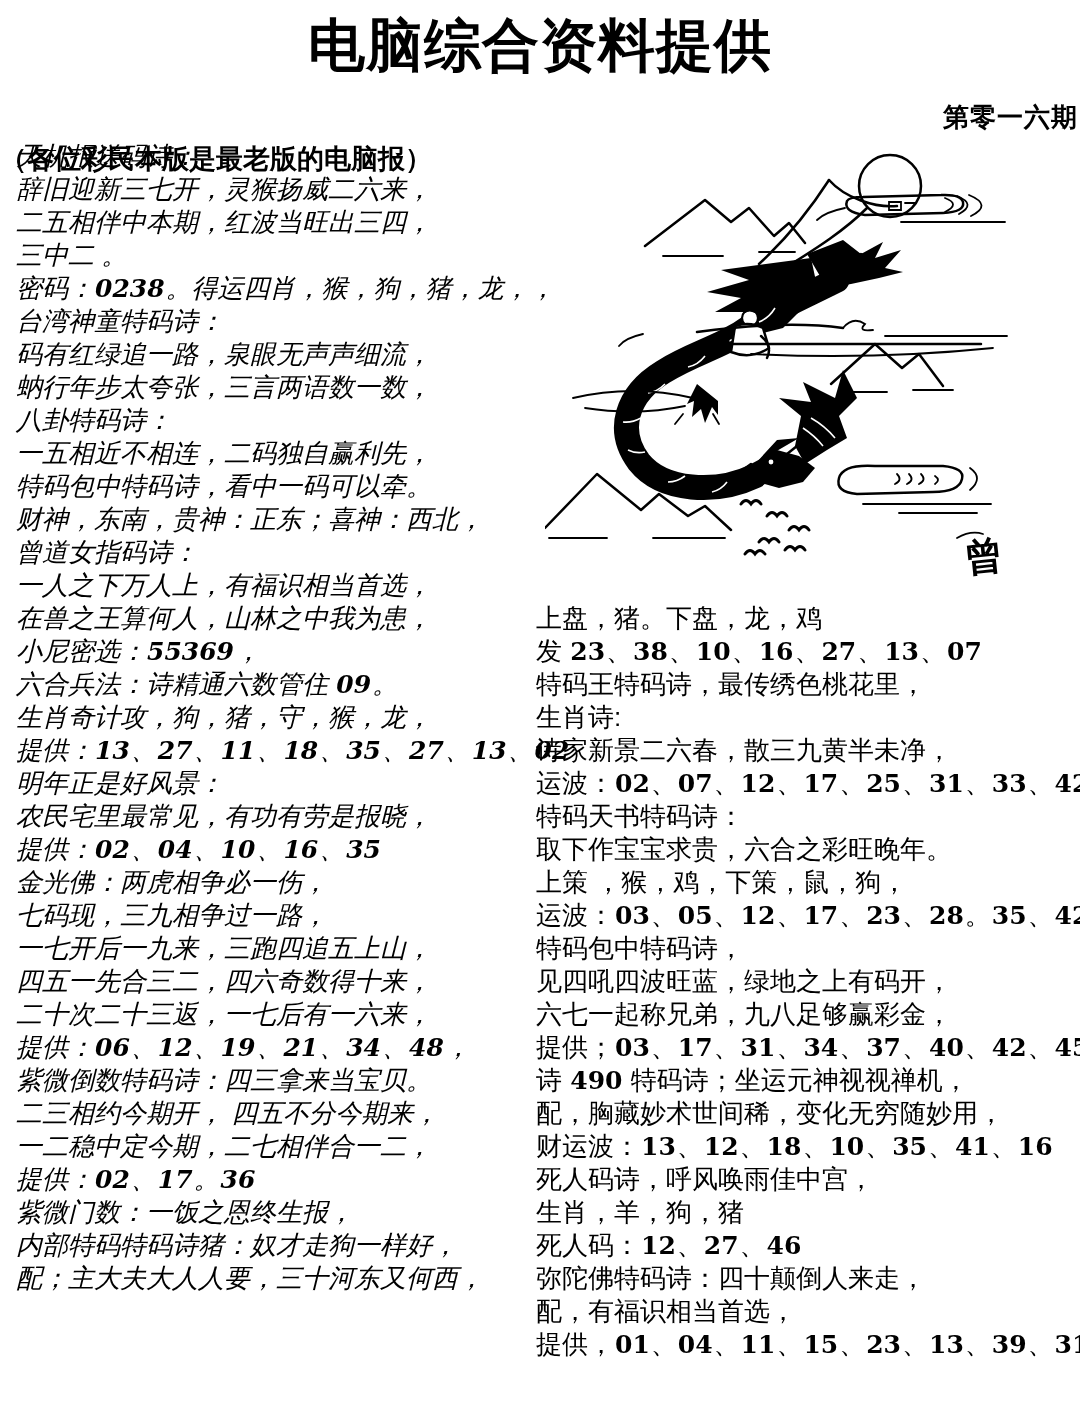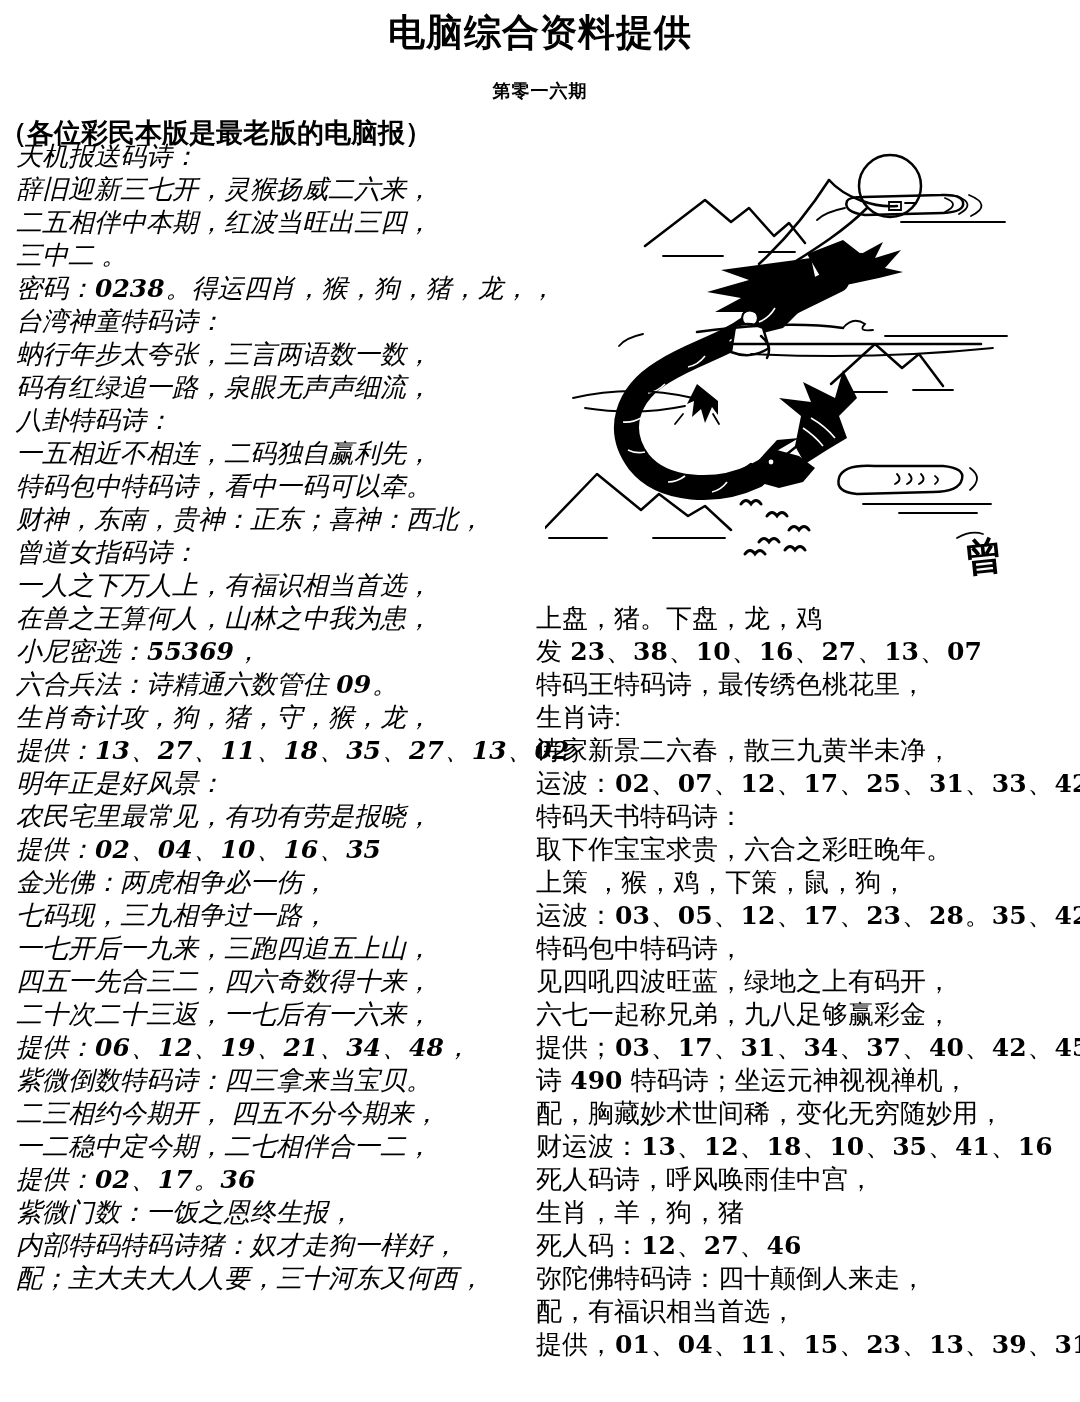--- a/index.html
+++ b/index.html
@@ -4,25 +4,25 @@
 <style>
   html,body{margin:0;padding:0;}
   body{
     width:1080px;height:1402px;position:relative;overflow:hidden;
     background:#ffffff;color:#000000;
     font-family:"Liberation Sans","DejaVu Sans",sans-serif;
   }
   .page{position:absolute;inset:0;}
   .title{
     text-align:center;margin:0;padding-top:8px;
-    font-size:37px;font-weight:bold;letter-spacing:1px;
+    font-size:57px;font-weight:bold;letter-spacing:1px;
   }
   .issue{
-    text-align:center;margin:8px;padding-top:13px;
-    font-size:18px;font-weight:bold;letter-spacing:1px;
+    text-align:right;margin:2px;padding-top:13px;
+    font-size:26px;font-weight:bold;letter-spacing:1px;
   }
   .note{
     text-align:left;margin:0;padding-top:4px;
     font-size:27px;font-weight:bold;
   }
   .col{position:absolute;}
   #left-col{left:16px;top:140px;width:515px;font-style:italic;}
   #right-col{left:536px;top:602px;width:544px;}
   .line{
     height:33px;line-height:33px;white-space:nowrap;
@@ -156,22 +156,22 @@
     </g>
   </svg>
 
   <div class="col" id="left-col">
       <div class="line">天机报送码诗：</div>
       <div class="line">辞旧迎新三七开，灵猴扬威二六来，</div>
       <div class="line">二五相伴中本期，红波当旺出三四，</div>
       <div class="line">三中二 。</div>
       <div class="line">密码：<span class="num">0238</span>。得运四肖，猴，狗，猪，龙，，</div>
       <div class="line">台湾神童特码诗：</div>
+      <div class="line">码有红绿追一路，泉眼无声声细流，</div>
       <div class="line">蚋行年步太夸张，三言两语数一数，</div>
-      <div class="line">码有红绿追一路，泉眼无声声细流，</div>
       <div class="line">八卦特码诗：</div>
       <div class="line">一五相近不相连，二码独自赢利先，</div>
       <div class="line">特码包中特码诗，看中一码可以牵。</div>
       <div class="line">财神，东南，贵神：正东；喜神：西北，</div>
       <div class="line">曾道女指码诗：</div>
       <div class="line">一人之下万人上，有福识相当首选，</div>
       <div class="line">在兽之王算何人，山林之中我为患，</div>
       <div class="line">小尼密选：<span class="num">55369</span>，</div>
       <div class="line">六合兵法：诗精通六数管住 <span class="num">09</span>。</div>
       <div class="line">生肖奇计攻，狗，猪，守，猴，龙，</div>

